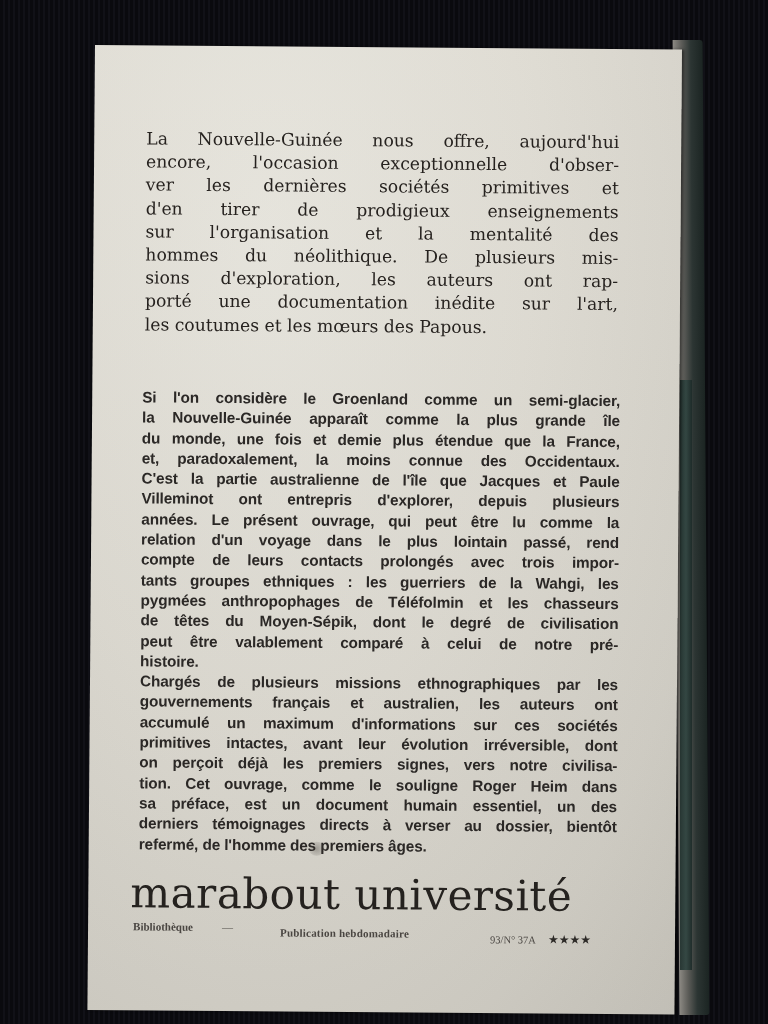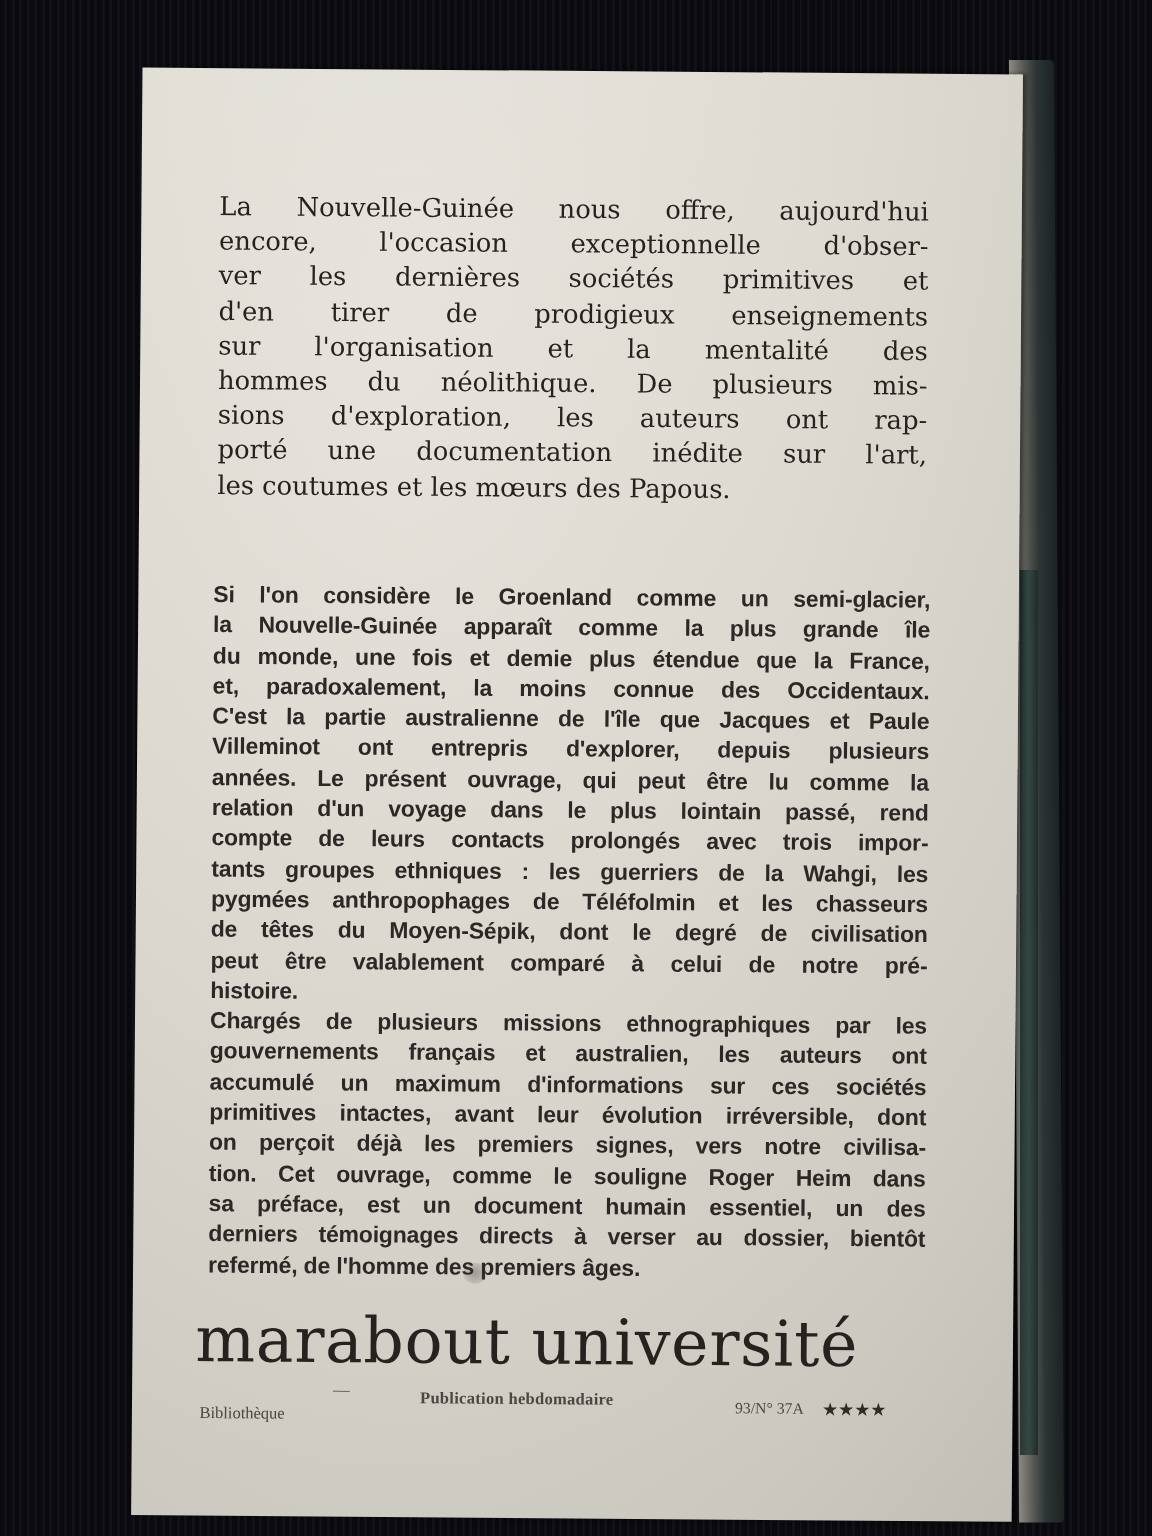--- a/index.html
+++ b/index.html
@@ -92,21 +92,21 @@
       white-space: nowrap;
     }
     .subline {
       position: relative;
       height: 40px;
       font-family: "Liberation Serif", serif;
       color: #4a4642;
       font-size: 11px;
     }
     .subline span { position: absolute; white-space: nowrap; }
-    .sub-biblio { left: 3px; top: 20px; font-weight: normal; }
+    .sub-biblio { left: 3px; top: 4px; font-weight: bold; }
     .sub-dash { left: 92px; top: 4px; }
     .sub-pub { left: 150px; top: 9px; font-weight: bold; letter-spacing: 0.2px; }
     .sub-num { left: 360px; top: 15px; font-size: 10.5px; }
     .sub-stars { left: 418px; top: 13px; font-size: 12px; color: #2d2a27; letter-spacing: 0px; }
     .smudge {
       position: absolute; left: 220px; top: 795px; width: 16px; height: 14px;
       border-radius: 50%;
       background: radial-gradient(circle, rgba(60,55,50,0.35), rgba(60,55,50,0));
     }
   </style>

